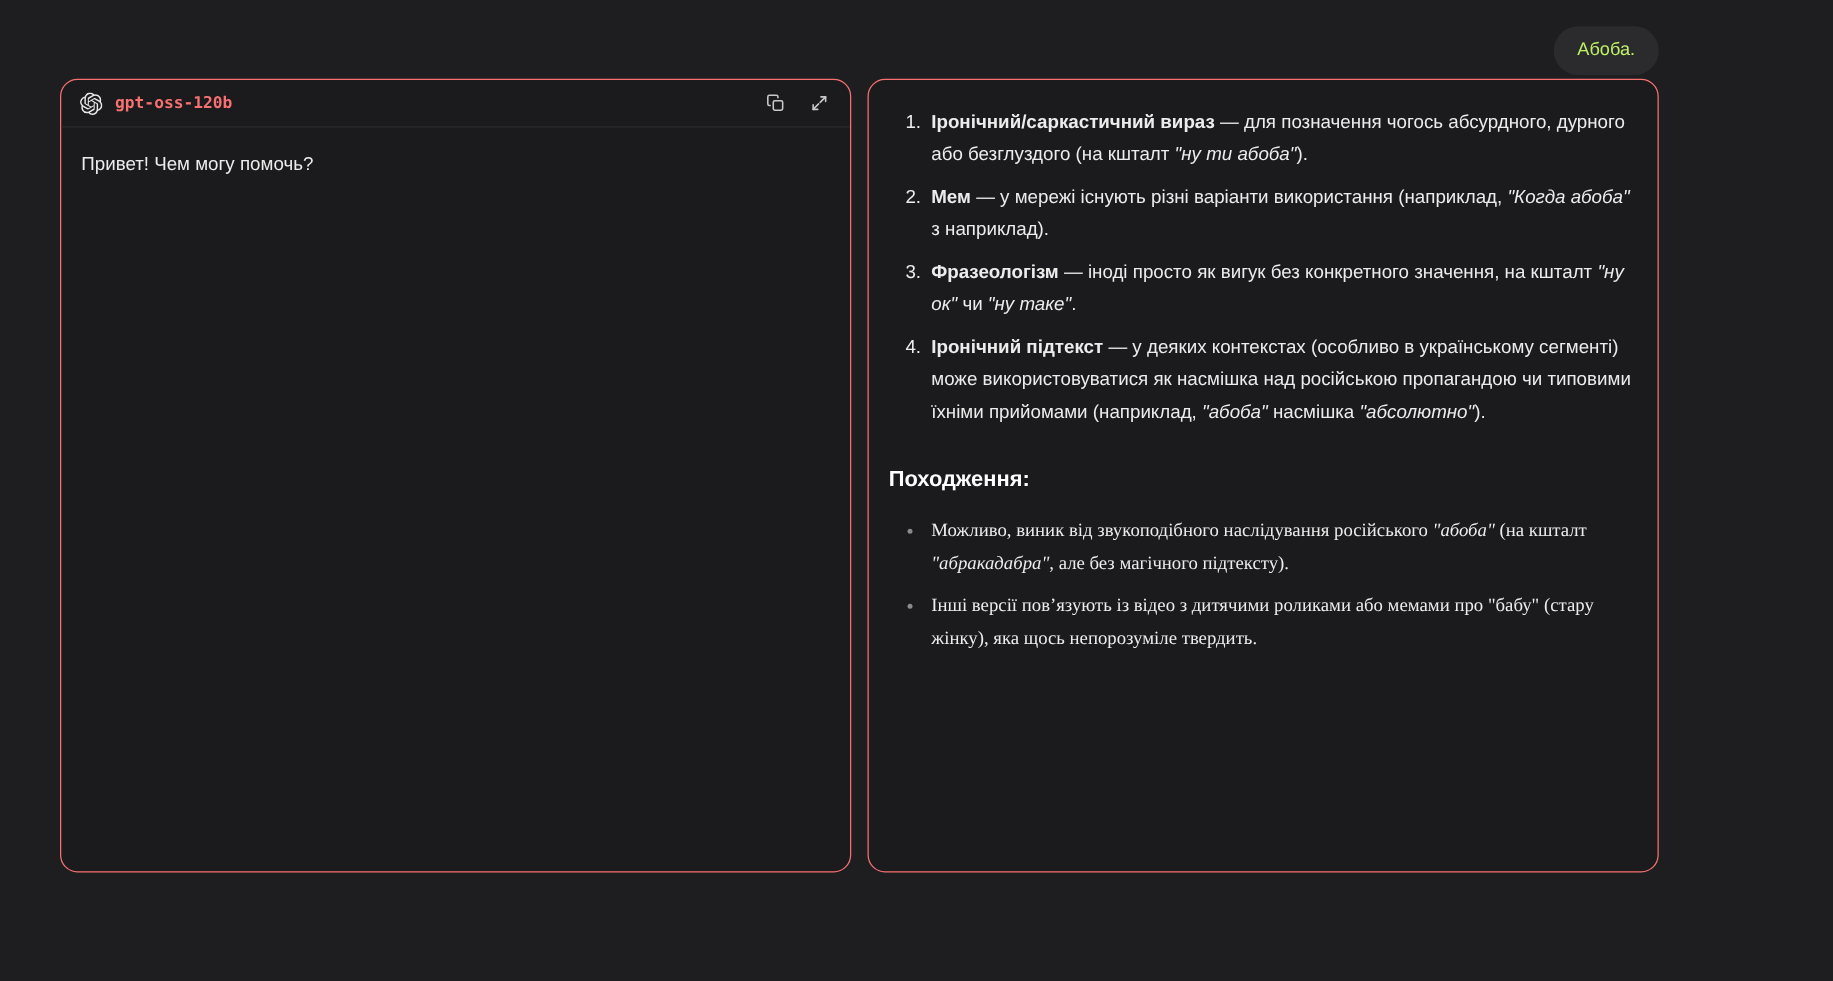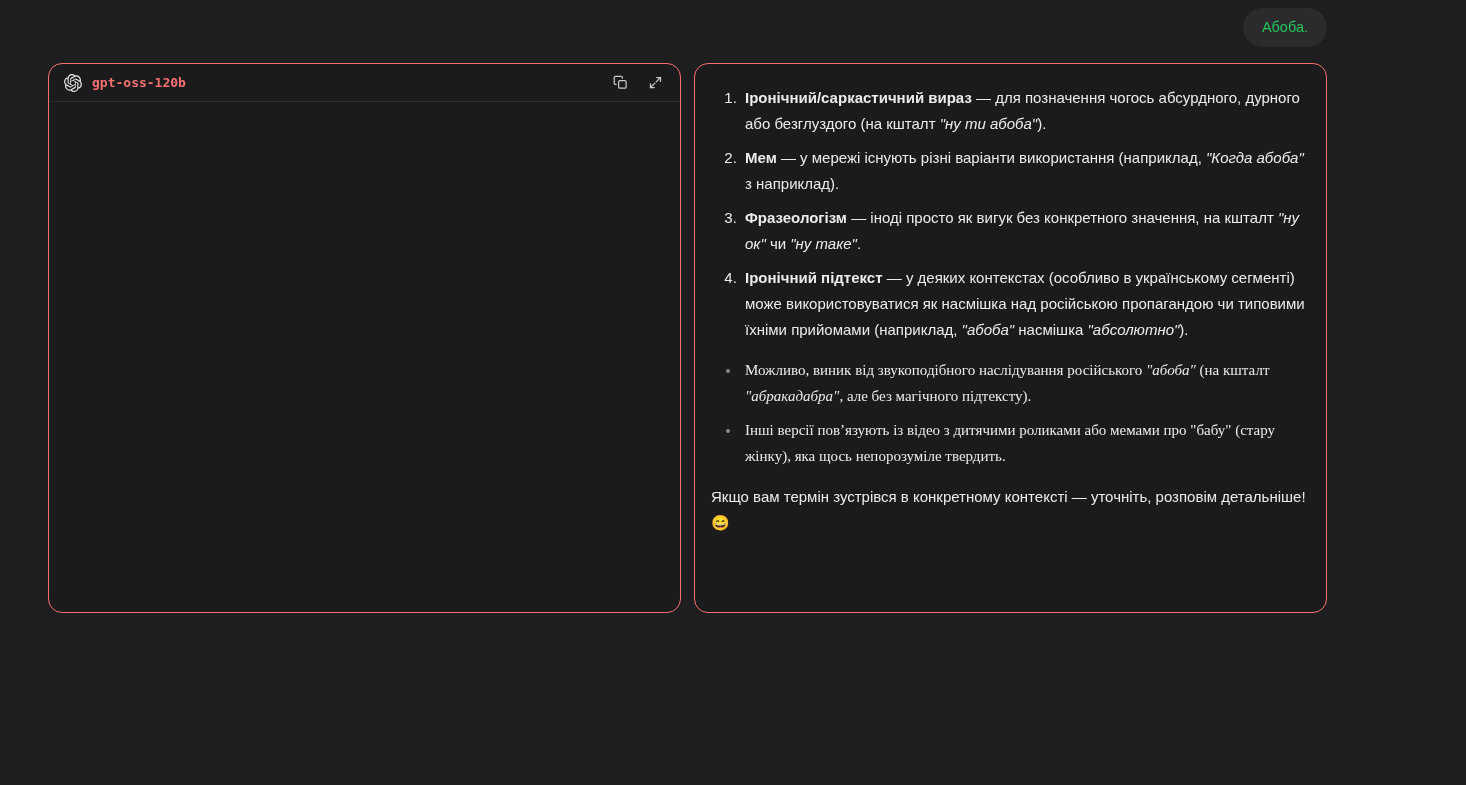--- a/index.html
+++ b/index.html
@@ -8,41 +8,41 @@
     background: #1e1e20;
     font-family: "Liberation Sans", sans-serif;
     position: relative;
     overflow: hidden;
     color: #ececec;
   }
 
   
   .user-bubble {
     position: absolute;
-    top: 8px;
+    top: 21px;
     right: 139px;
     background: #2b2b2d;
-    color: #22c55e;
+    color: #bef264;
     font-size: 14.5px;
     padding: 11px 19px;
     border-radius: 22px;
     line-height: 1.2;
   }
 
   
   .panels {
     position: absolute;
     left: 48px;
     top: 63px;
     display: grid;
     grid-template-columns: 633px 633px;
     gap: 13px;
   }
   .panel {
-    height: 550px;
+    height: 635px;
     background: #1b1b1d;
     border: 1px solid #f87171;
     border-radius: 14px;
     overflow: hidden;
     display: flex;
     flex-direction: column;
   }
   .panel-header {
     flex: none;
     height: 38px;
@@ -137,32 +137,35 @@
         <button class="icon-btn" aria-label="expand">
           <svg viewBox="0 0 24 24" fill="none" stroke="currentColor" stroke-width="2" stroke-linecap="round" stroke-linejoin="round">
             <path d="M14 4h6v6"></path>
               <path d="M20 4l-7 7"></path>
               <path d="M10 20H4v-6"></path>
               <path d="M4 20l7-7"></path>
           </svg>
         </button>
       </span>
     </header>
+    <div class="panel-body">
+      <p>Привет! Чем могу помочь?</p>
+    </div>
   </section>
 
   <section class="panel">
     <div class="panel-body">
       <ol>
         <li><span class="b">Іронічний/саркастичний вираз</span><span> — для позначення чогось абсурдного, дурного або безглуздого (на кшталт </span><span class="i">"ну ти абоба"</span><span>).</span></li>
         <li><span class="b">Мем</span><span> — у мережі існують різні варіанти використання (наприклад, </span><span class="i">"Когда абоба"</span><span> з наприклад).</span></li>
         <li><span class="b">Фразеологізм</span><span> — іноді просто як вигук без конкретного значення, на кшталт </span><span class="i">"ну ок"</span><span> чи </span><span class="i">"ну таке"</span><span>.</span></li>
         <li><span class="b">Іронічний підтекст</span><span> — у деяких контекстах (особливо в українському сегменті) може використовуватися як насмішка над російською пропагандою чи типовими їхніми прийомами (наприклад, </span><span class="i">"абоба"</span><span> насмішка </span><span class="i">"абсолютно"</span><span>).</span></li>
       </ol>
+      <h3 class="origin-heading">Походження:</h3>
       <ul>
         <li><span>Можливо, виник від звукоподібного наслідування російського </span><span class="i">"абоба"</span><span> (на кшталт </span><span class="i">"абракадабра"</span><span>, але без магічного підтексту).</span></li>
         <li><span>Інші версії пов’язують із відео з дитячими роликами або мемами про "бабу" (стару жінку), яка щось непорозуміле твердить.</span></li>
       </ul>
-      <p class="closing-para"><span>Якщо вам термін зустрівся в конкретному контексті — уточніть, розповім детальніше!</span><br><span>😄</span></p>
 
     </div>
   </section>
 
 </div>
 
 </body></html>

